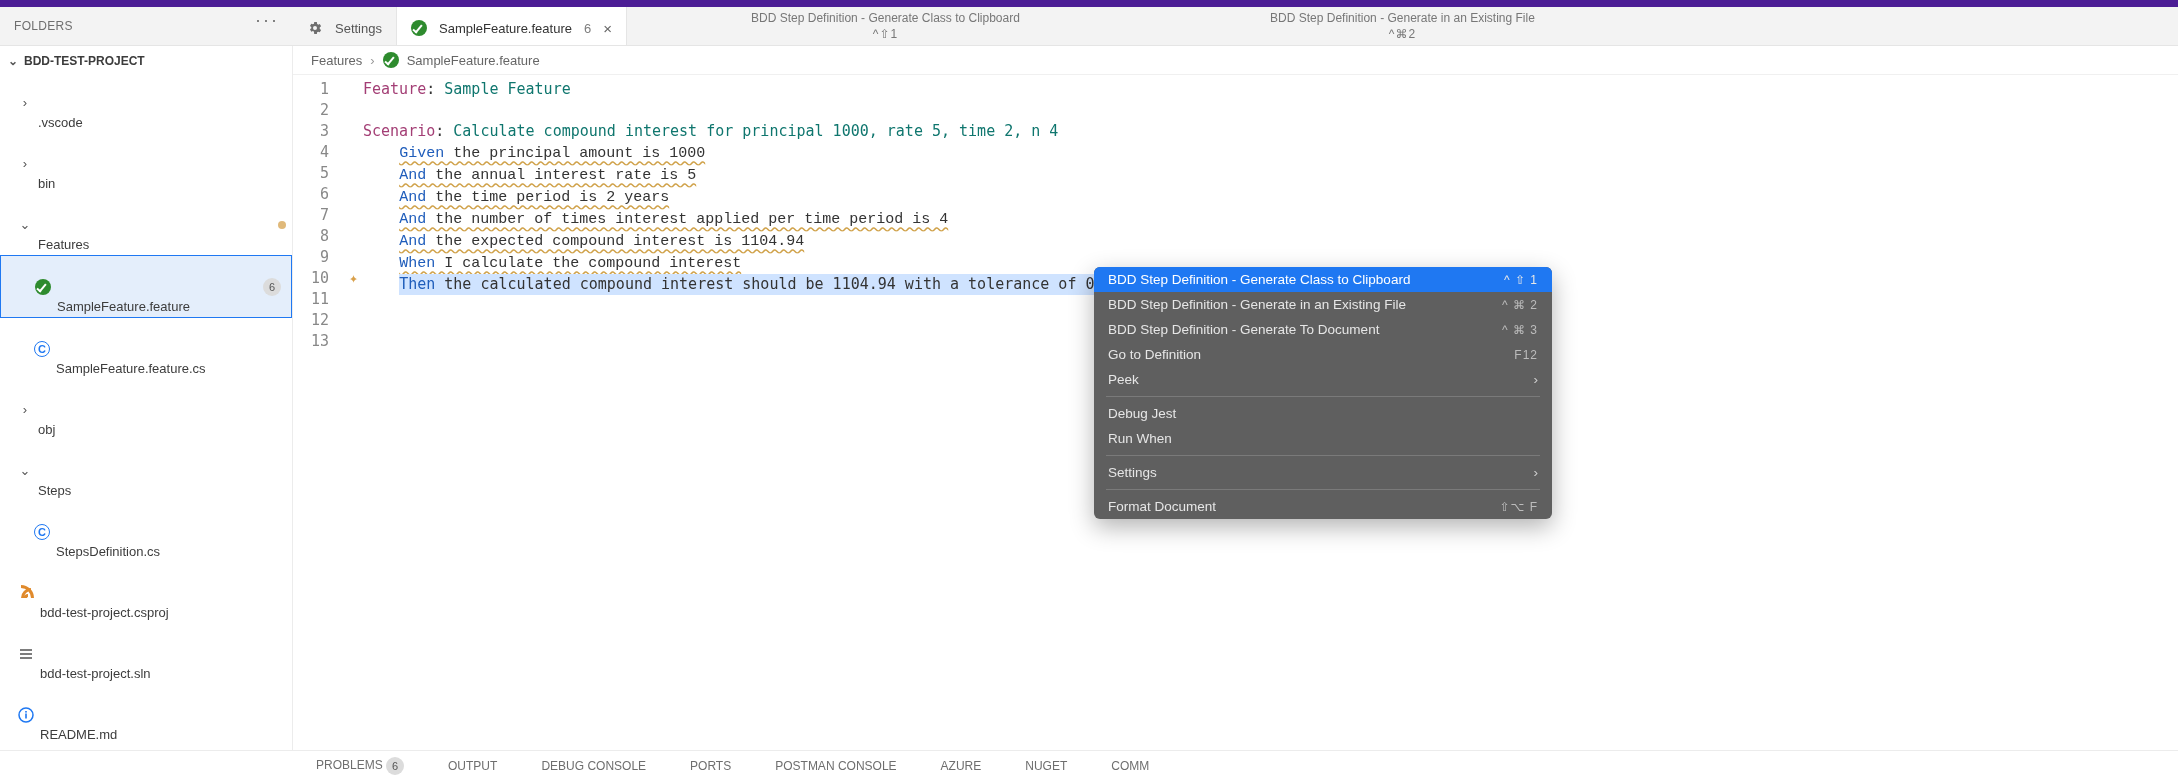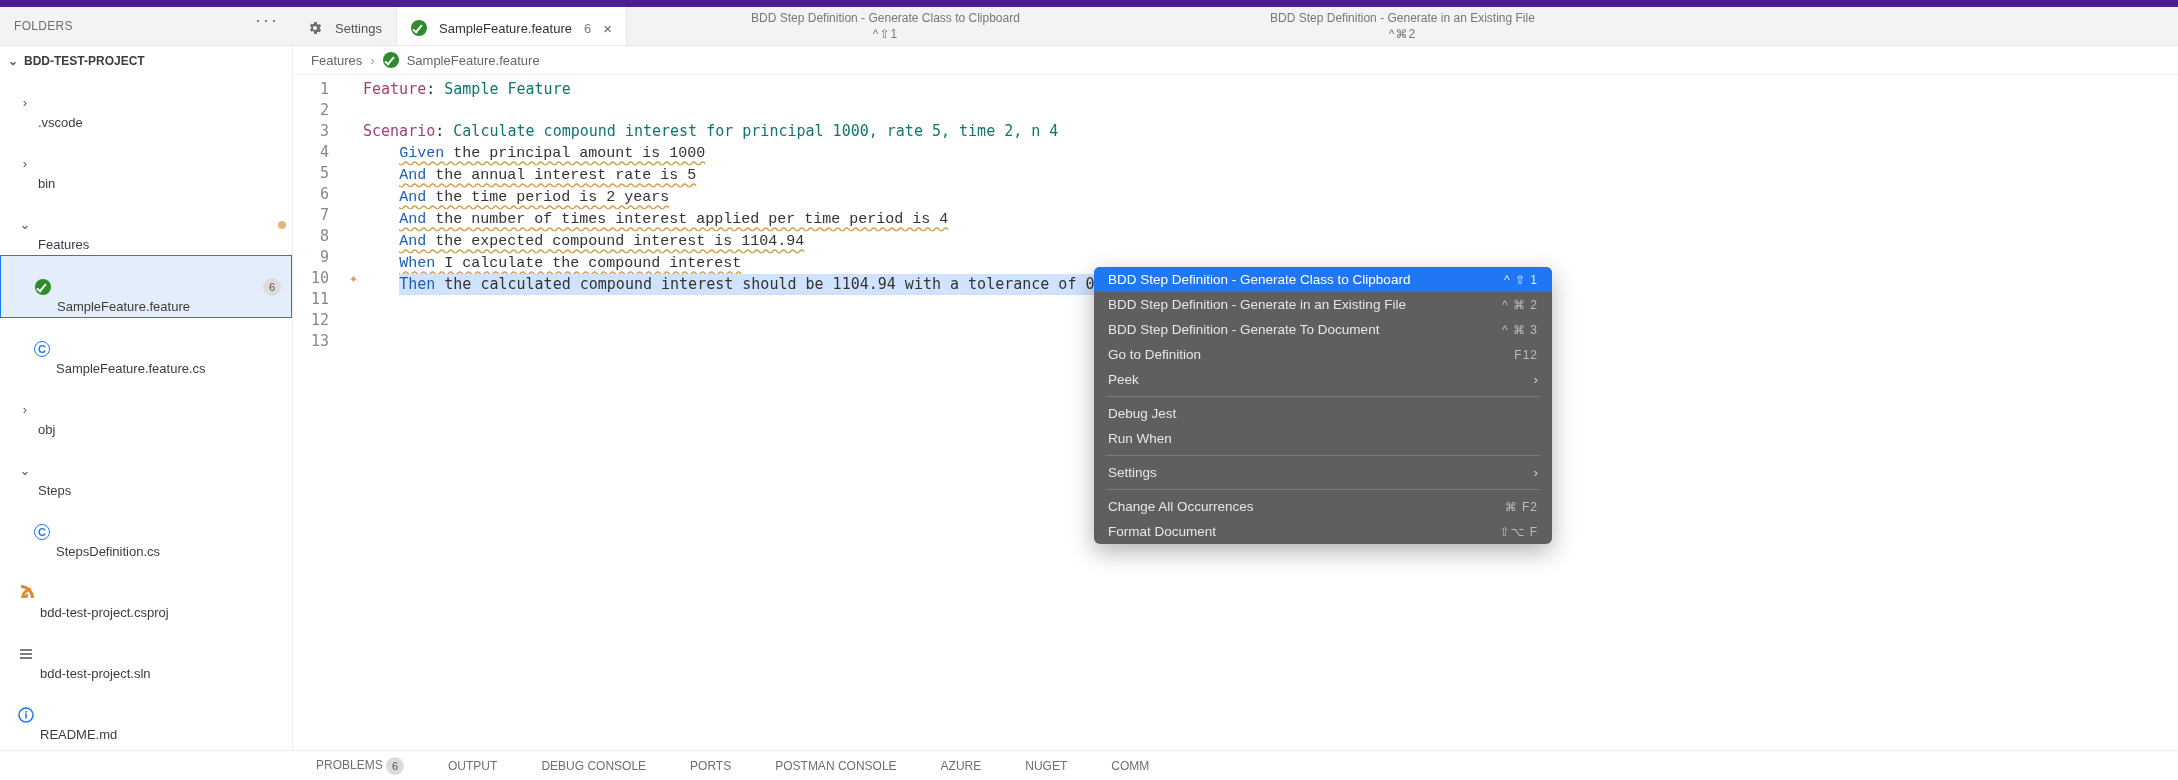--- a/index.html
+++ b/index.html
@@ -256,24 +256,20 @@
     <div class="item">
       <span>Run When</span>
     </div>
     <hr>
     <div class="item">
       <span>Settings</span>
       <span class="chevr">›</span>
     </div>
     <hr>
     <div class="item">
-      <span>Change All Occurrences</span>
-      <span class="shc">⌘ F2</span>
-    </div>
-    <div class="item">
       <span>Format Document</span>
       <span class="shc">⇧⌥ F</span>
     </div>
   </div>
 
 <div class="panel">
   <span><span>PROBLEMS</span>&nbsp;<span class="pbadge" style="display:inline-flex;vertical-align:middle">6</span></span>
   <span>OUTPUT</span>
   <span>DEBUG CONSOLE</span>
   <span>PORTS</span>

